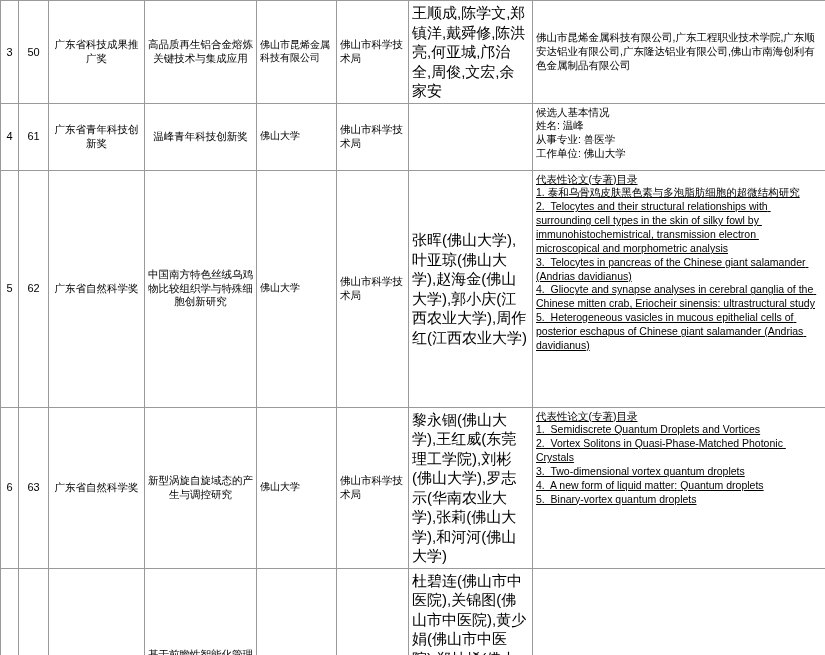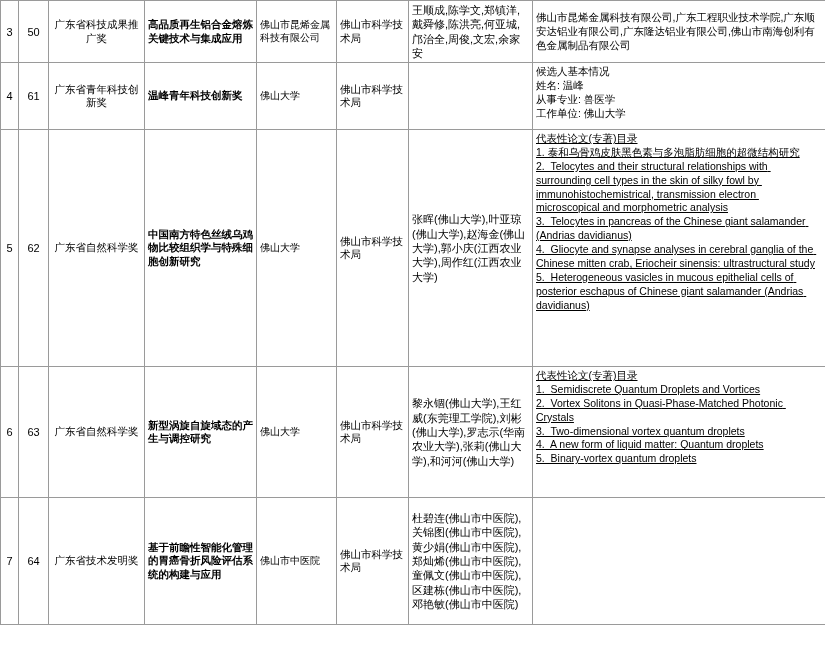--- a/index.html
+++ b/index.html
@@ -51,35 +51,34 @@
   }
   td.num {
     text-align: center;
     font-size: 11px;
   }
   td.award {
     text-align: center;
     font-size: 10.5px;
   }
   td.proj {
-    text-align: left;
+    text-align: center;
     font-size: 10.5px;
-    font-weight: bold;
   }
   td.org {
     text-align: left;
     font-size: 10px;
   }
   td.rec {
     text-align: left;
     font-size: 10.5px;
   }
   td.people {
     text-align: left;
-    font-size: 11px;
+    font-size: 15px;
     line-height: 1.3;
   }
   td.detail {
     text-align: left;
     vertical-align: top;
     font-size: 10.5px;
     line-height: 1.32;
     padding: 3px 4px;
   }
   

